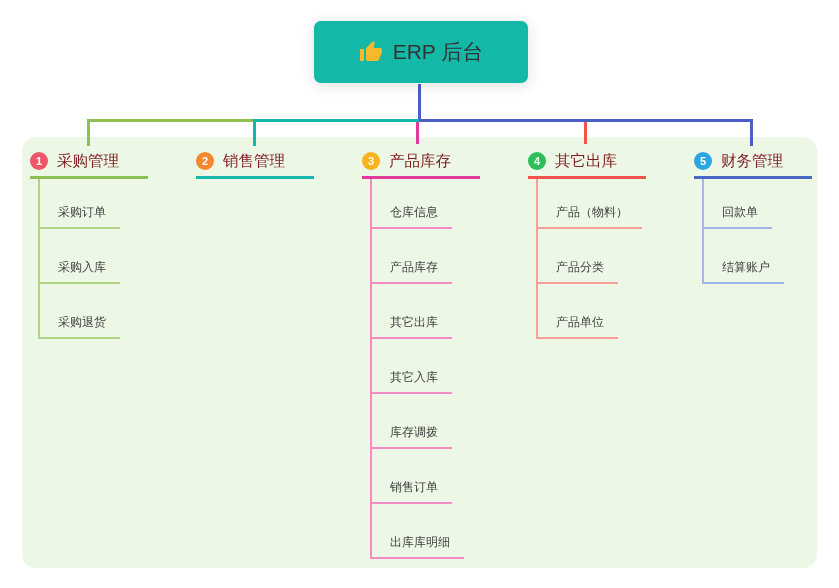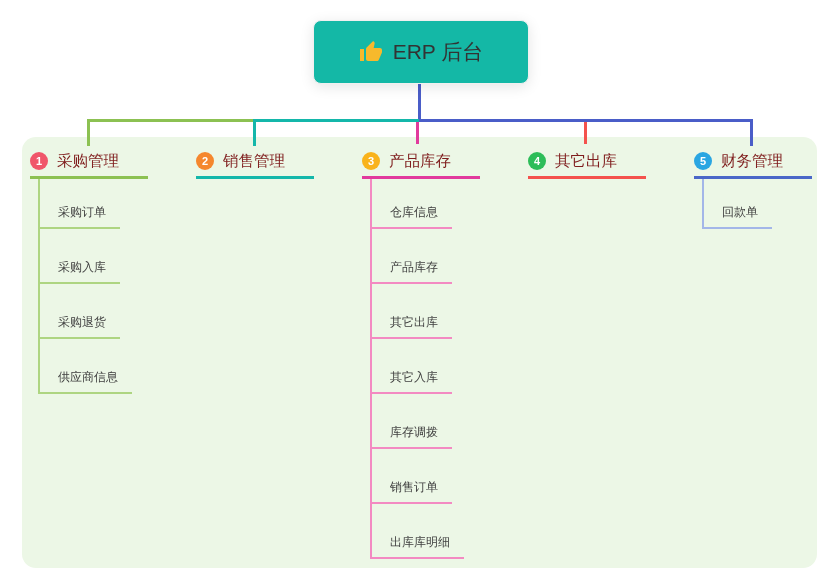--- a/index.html
+++ b/index.html
@@ -79,21 +79,20 @@
 
   <div class="branch b1">
     <div class="branch-header">
       <span class="badge">1</span>
       <span class="branch-label">采购管理</span>
     </div>
     <div class="children">
       <div class="child">采购订单</div>
       <div class="child">采购入库</div>
       <div class="child">采购退货</div>
-      <div class="child">供应商信息</div>
     </div>
   </div>
 
   <div class="branch b2">
     <div class="branch-header">
       <span class="badge">2</span>
       <span class="branch-label">销售管理</span>
     </div>
   </div>
 
@@ -111,25 +110,31 @@
       <div class="child">销售订单</div>
       <div class="child">出库库明细</div>
     </div>
   </div>
 
   <div class="branch b4">
     <div class="branch-header">
       <span class="badge">4</span>
       <span class="branch-label">其它出库</span>
     </div>
+    <div class="children">
+      <div class="child">产品（物料）</div>
+      <div class="child">产品分类</div>
+      <div class="child">产品单位</div>
+    </div>
   </div>
 
   <div class="branch b5">
     <div class="branch-header">
       <span class="badge">5</span>
       <span class="branch-label">财务管理</span>
     </div>
     <div class="children">
       <div class="child">回款单</div>
+      <div class="child">结算账户</div>
     </div>
   </div>
 
 </div>
 
 </body></html>

